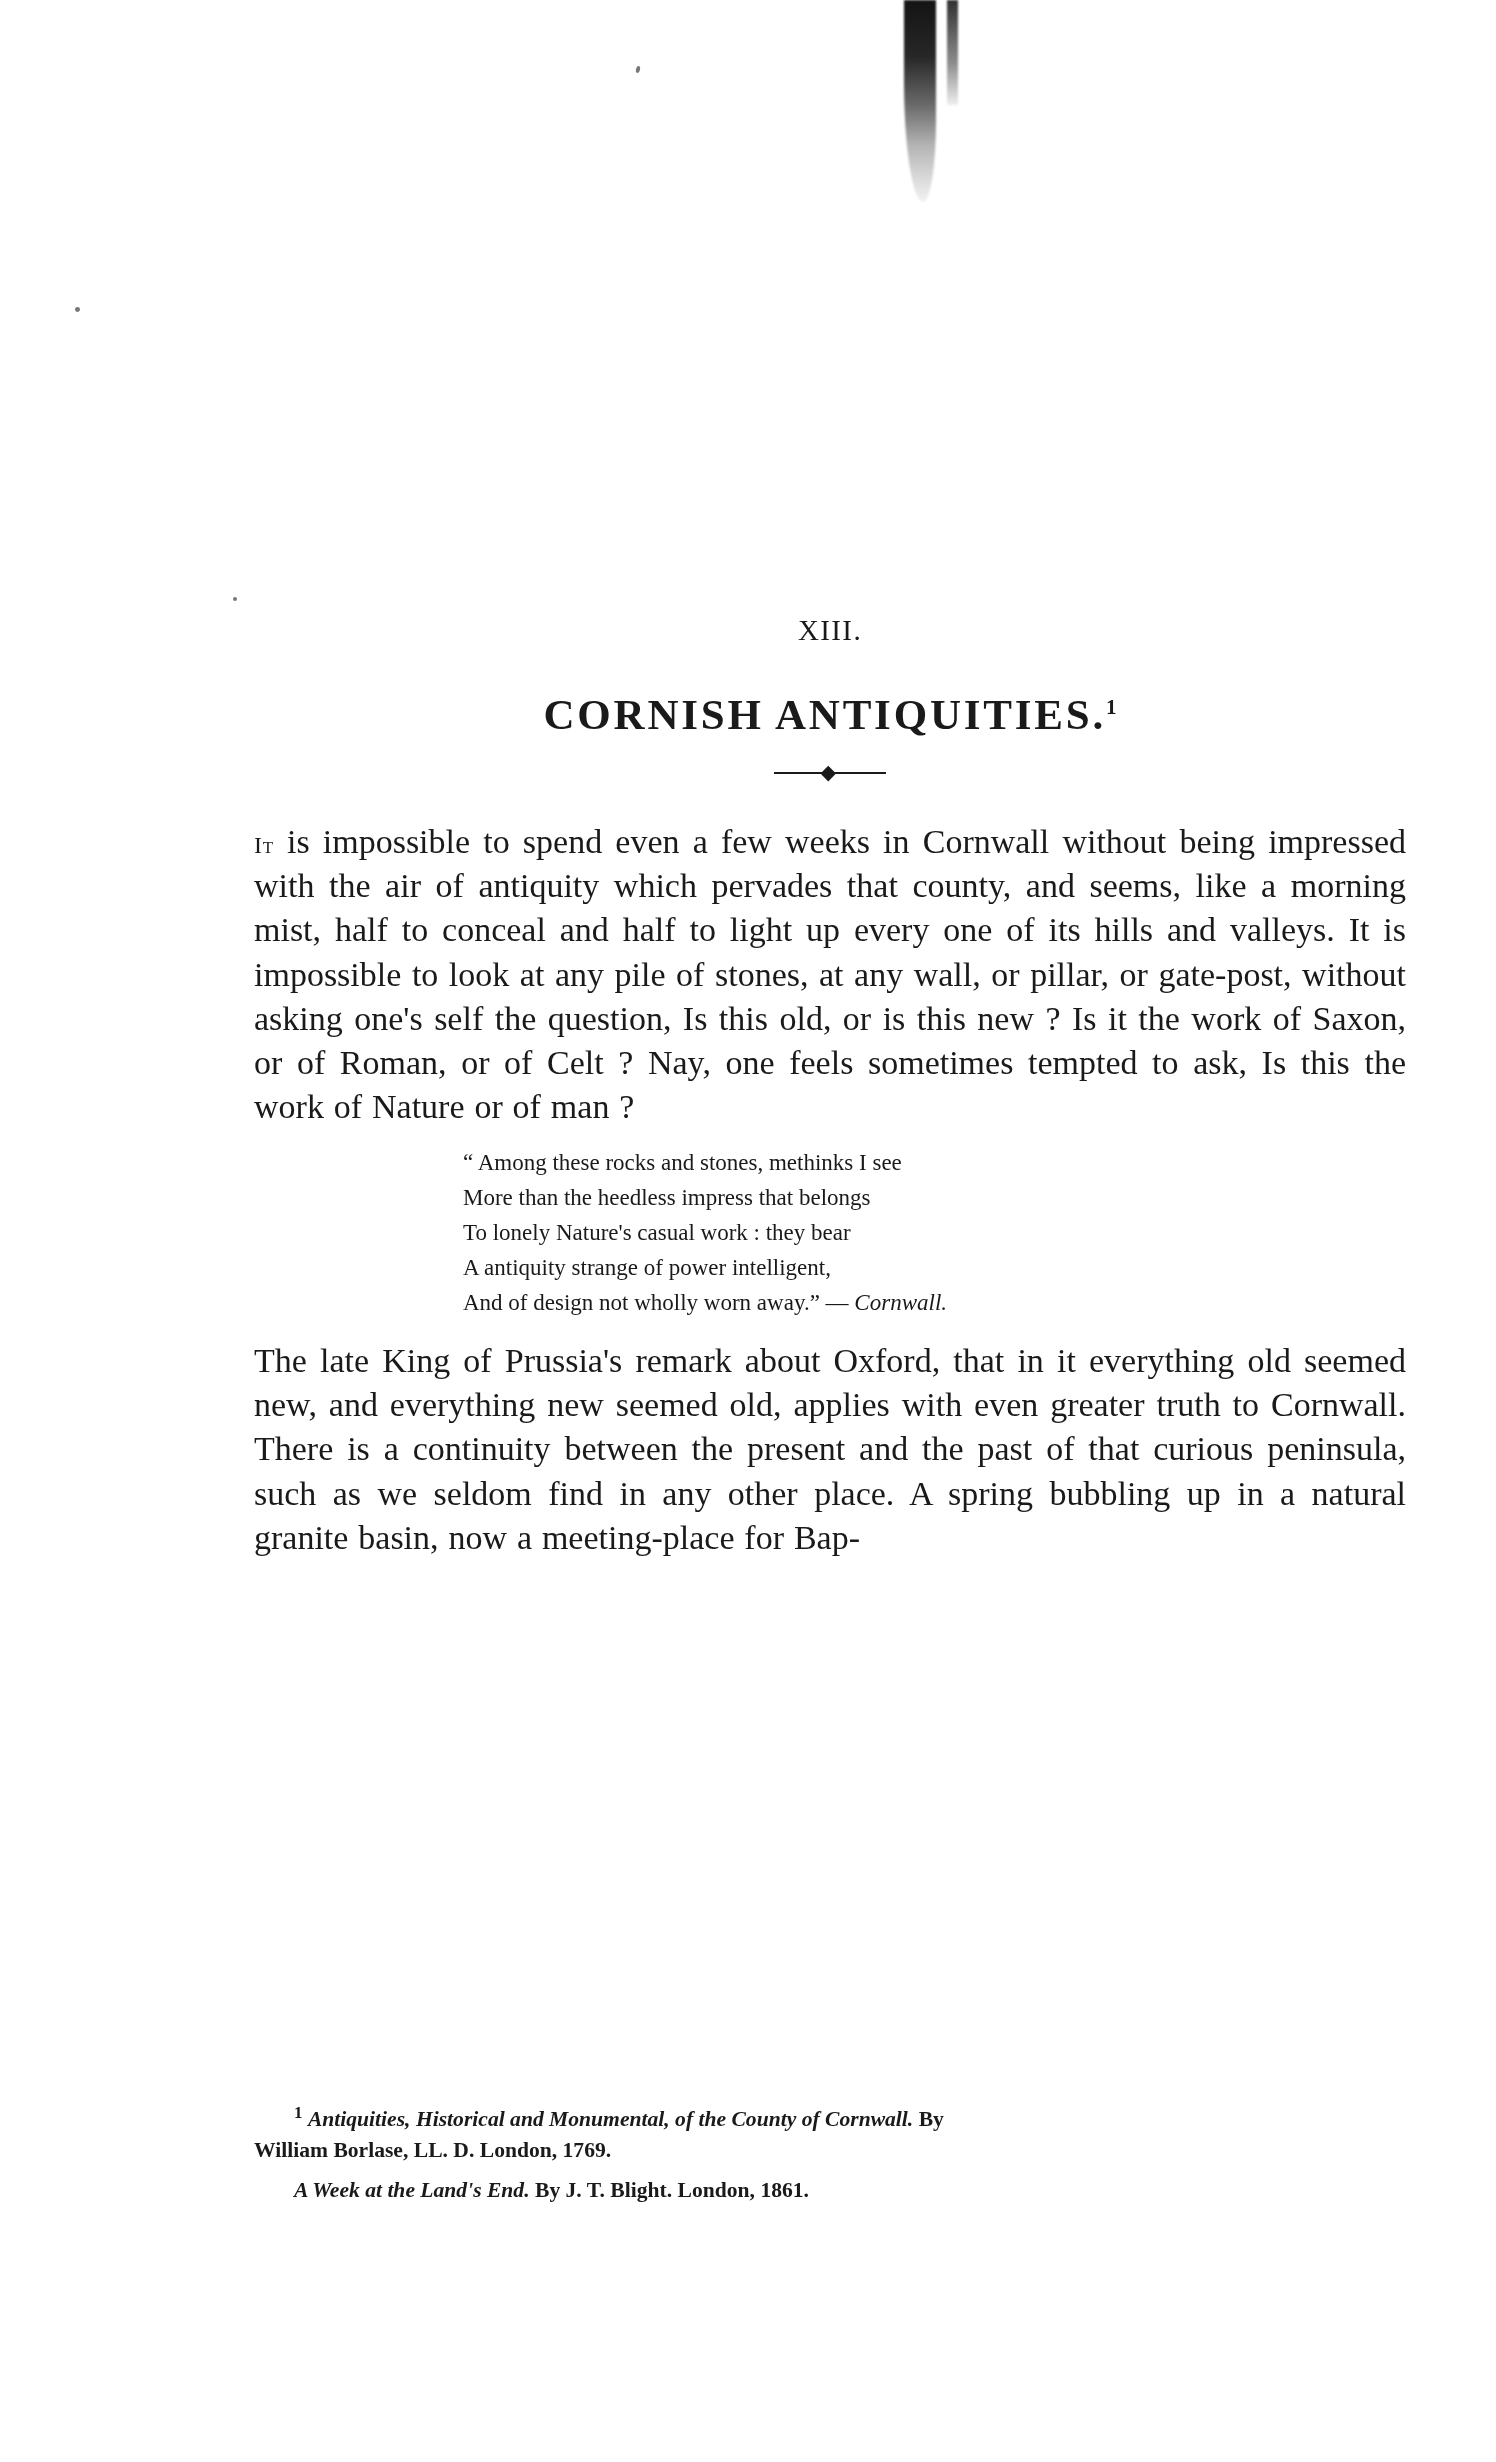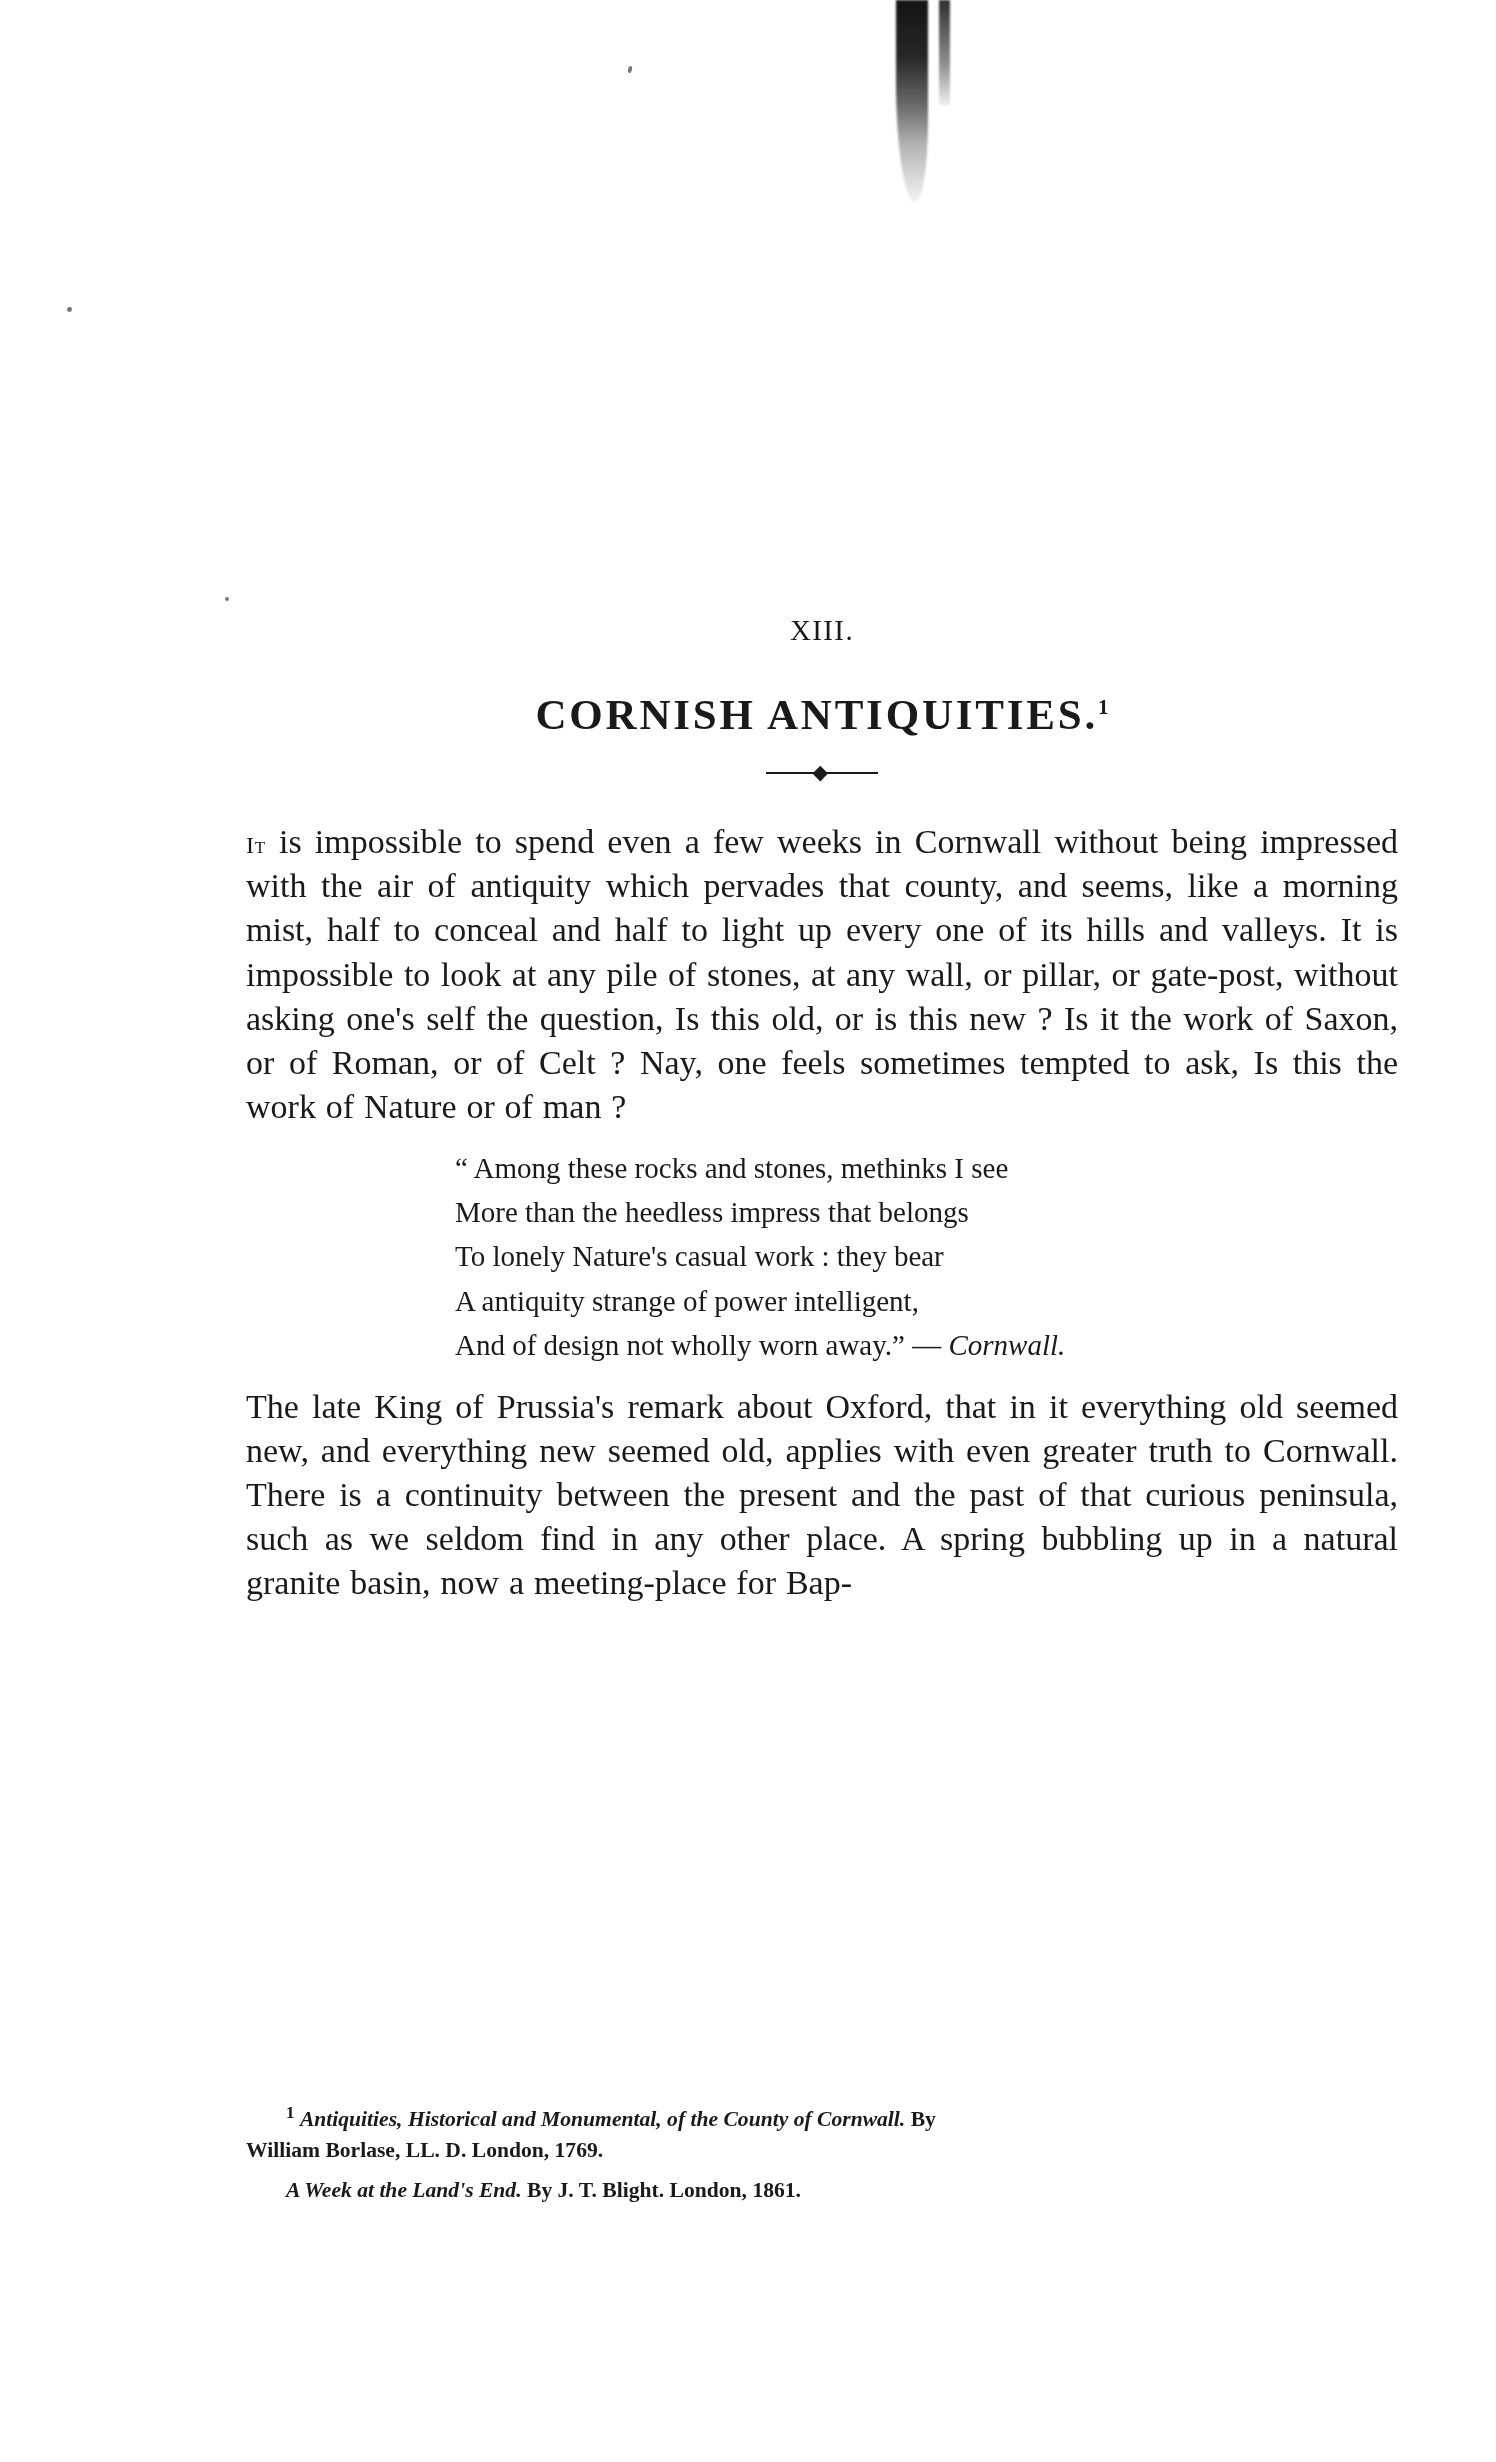--- a/index.html
+++ b/index.html
@@ -41,21 +41,21 @@
     background: #4a4a4a;
     border-radius: 50%;
     opacity: .75;
   }
   .speck-a { left: 67px;  top: 307px;  width: 4.9px;  height: 4.9px; }
   .speck-b { left: 628px; top: 66px;   width: 4.2px;  height: 7px; transform: rotate(12deg); }
   .speck-c { left: 225px; top: 597px;  width: 4.2px;  height: 4.2px; }
 
   .page {
     position: absolute;
-    left: 0; top: 0;
+    left: 8px; top: 0;
     width: 1243px;
     height: 2462px;
     text-decoration: underline;
   }
 
   .content {
     position: absolute;
     left: 246px;
     top: 614px;
     width: 1152px;
@@ -115,21 +115,21 @@
 
   .smallcaps {
     font-variant: small-caps;
     font-size: 24px;
     letter-spacing: 0.7px;
   }
 
   .verse {
     margin: 17px 0 18px 0;
     padding-left: 209px;
-    font-size: 29px;
+    font-size: 23px;
     line-height: 1.52;
     font-family: "Liberation Serif", serif;
   }
   .verse div { white-space: nowrap; }
   .verse .src {
     font-style: italic;
   }
 
   .footnote {
     position: absolute;

